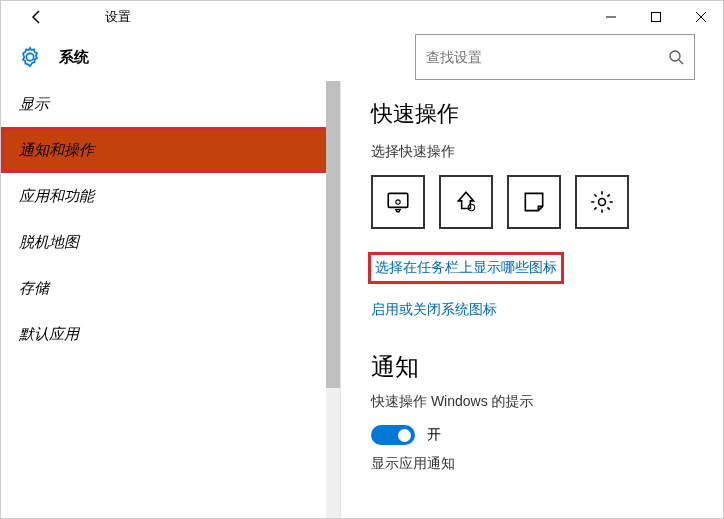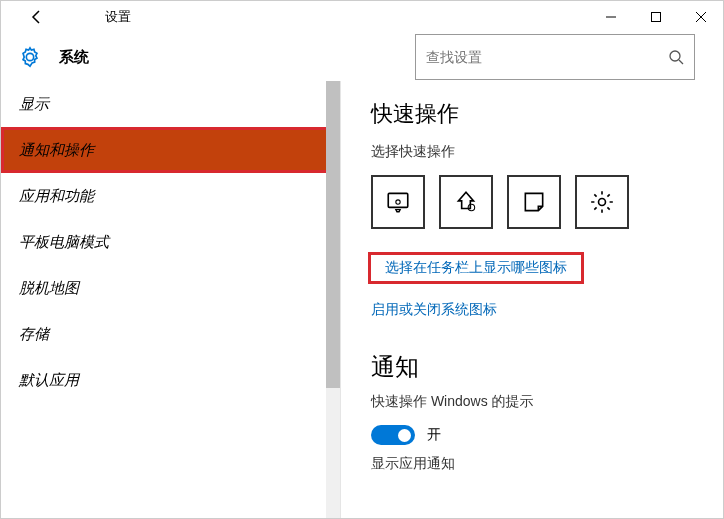--- a/index.html
+++ b/index.html
@@ -29,21 +29,21 @@
 .sidebar-scroll { position: absolute; right: 0; top: 0; width: 14px; height: 100%; background: #f0f0f0; }
 .sidebar-scroll .thumb { width: 100%; background: #c0c0c0; position: absolute; }
 
 .main { flex: 1; padding: 18px 30px; overflow: hidden; }
 .main h2 { font-size: 22px; font-weight: 400; margin-bottom: 14px; }
 .main h3 { font-size: 24px; font-weight: 400; margin-top: 22px; margin-bottom: 10px; }
 .main .sub { font-size: 14px; color: #333; margin-bottom: 14px; }
 .qa-row { display: flex; gap: 14px; margin-bottom: 26px; }
 .qa-tile { width: 54px; height: 54px; border: 2px solid #333; display: flex; align-items: center; justify-content: center; cursor: pointer; }
 .link { color: #0067b8; font-size: 14px; cursor: pointer; display: inline-block; margin-bottom: 10px; }
-.link.hl { outline: 3px solid #d8292f; padding: 4px 14px; outline-offset: 0; }
+.link.hl { outline: 3px solid #d8292f; padding: 4px 4px; outline-offset: 0; }
 .link-row2 { margin-top: 10px; }
 
 .toggle-row { display: flex; align-items: center; gap: 12px; margin-top: 8px; margin-bottom: 10px; }
 .toggle { width: 44px; height: 20px; border-radius: 10px; background: #0078d7; position: relative; cursor: pointer; }
 .toggle .knob { width: 13px; height: 13px; background: #fff; border-radius: 50%; position: absolute; top: 3.5px; right: 4px; }
 
 svg { display: block; }
 </style>
 </head>
 <body>
@@ -93,21 +93,20 @@
     </span>
   </div>
 </div>
 
 <div class="content">
   <div class="sidebar">
     <div id="sidebar-list">
         <div class="sidebar-item">显示</div>
         <div class="sidebar-item selected highlighted">通知和操作</div>
         <div class="sidebar-item">应用和功能</div>
-        <div class="sidebar-item">平板电脑模式</div>
         <div class="sidebar-item">脱机地图</div>
         <div class="sidebar-item">存储</div>
         <div class="sidebar-item">默认应用</div>
       </div>
     <div class="sidebar-scroll">
       <div class="thumb" style="top:0;height:70%"></div>
     </div>
   </div>
 
   <div class="main">

